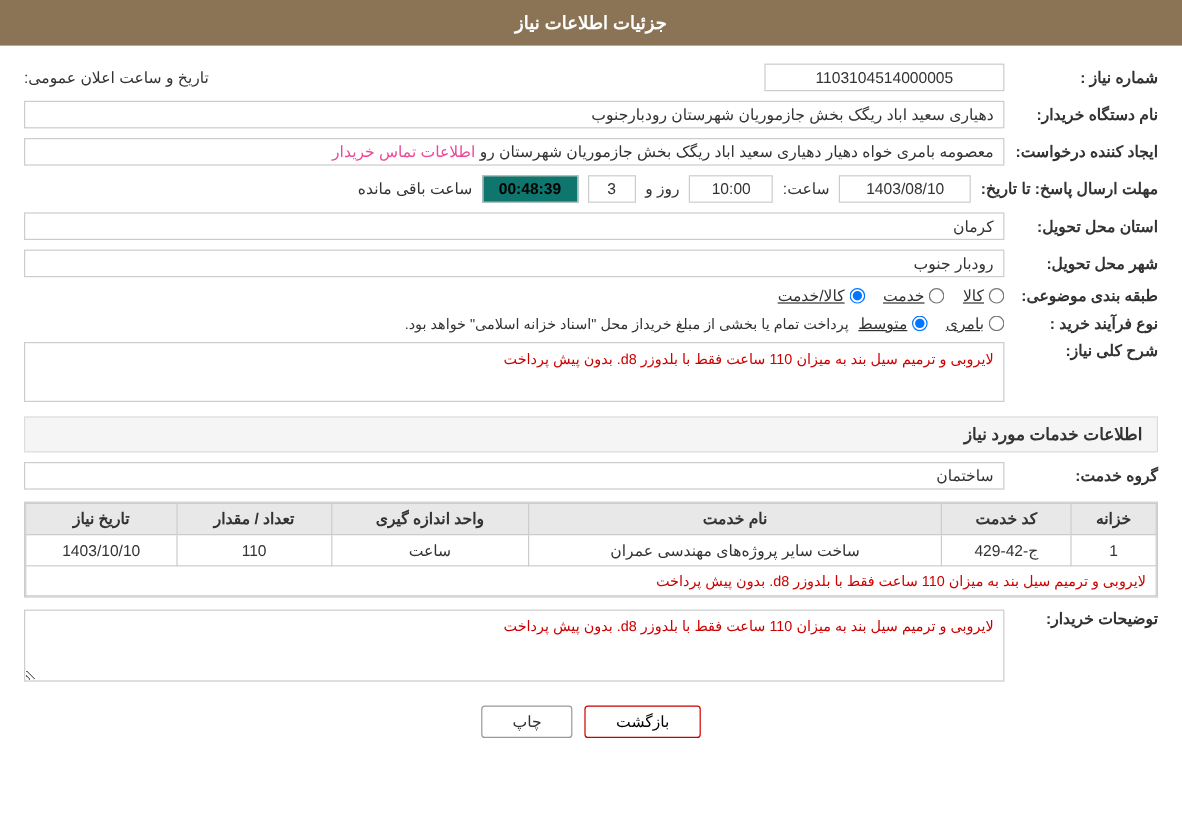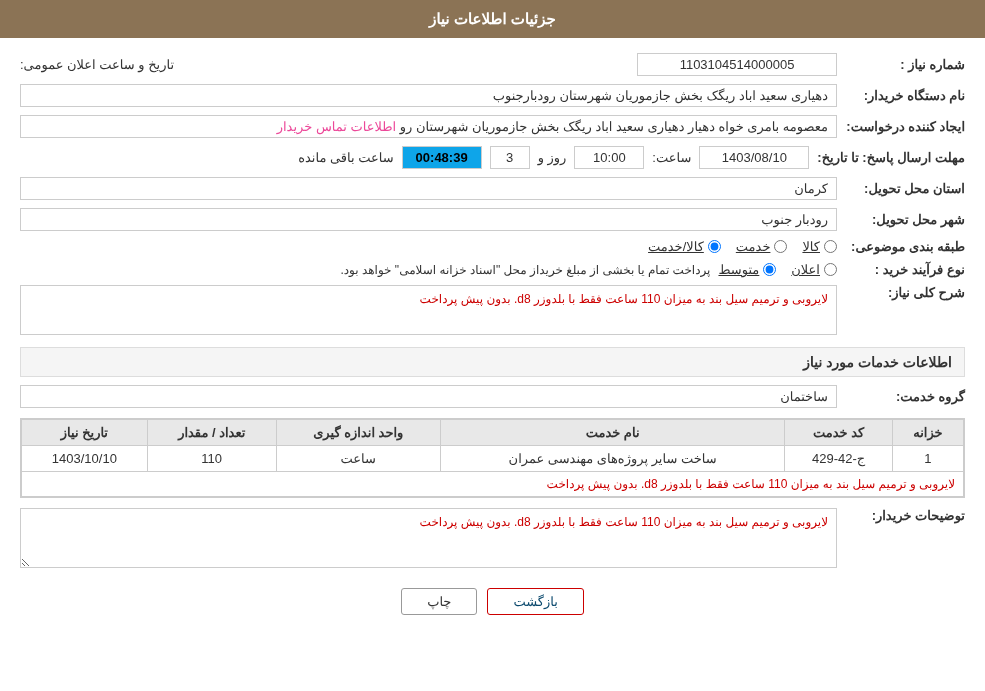--- a/index.html
+++ b/index.html
@@ -63,21 +63,21 @@
       align-items: center;
       gap: 8px;
       flex-wrap: wrap;
     }
     .inline-label {
       color: #333;
       white-space: nowrap;
     }
     .timer-box {
       border: 1px solid #ccc;
-      background: #0ea5e9;
+      background: #0f766e;
       padding: 3px 8px;
       color: #000;
       font-weight: bold;
       direction: ltr;
       width: 80px;
       text-align: center;
     }
     .radio-group {
       display: flex;
       align-items: center;
@@ -166,21 +166,21 @@
       cursor: pointer;
       border: 1px solid #999;
       border-radius: 3px;
     }
     .btn-print {
       background: #fff;
       color: #333;
     }
     .btn-back {
       background: #fff;
-      color: #0c4a6e;
+      color: #000000;
       border-color: #c00;
     }
   </style>
 </head>
 <body>
 
 <div class="page-container">
 
   <div class="header-bar">
     <span>جزئیات اطلاعات نیاز</span>
@@ -245,21 +245,21 @@
           <span>کالا/خدمت</span>
         </div>
       </div>
     </div>
 
     <div class="info-row">
       <span class="label">نوع فرآیند خرید :</span>
       <div class="radio-group">
         <div class="radio-item">
           <input type="radio" name="process" style="">
-          <span>اعلان</span>
+          <span>بامری</span>
         </div>
         <div class="radio-item">
           <input type="radio" name="process" checked="" style="">
           <span>متوسط</span>
         </div>
       </div>
       <span style="font-size:12px; color:#333;">پرداخت تمام یا بخشی از مبلغ خریداز محل "اسناد خزانه اسلامی" خواهد بود.</span>
     </div>
 
     <div class="info-row" style="align-items:flex-start;">

